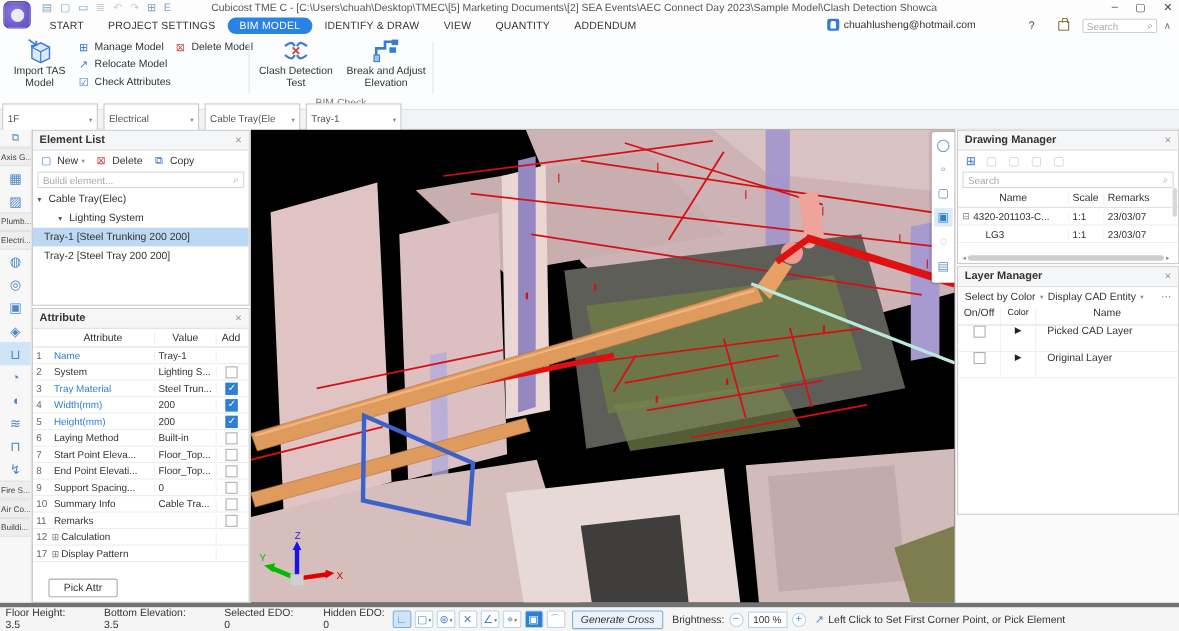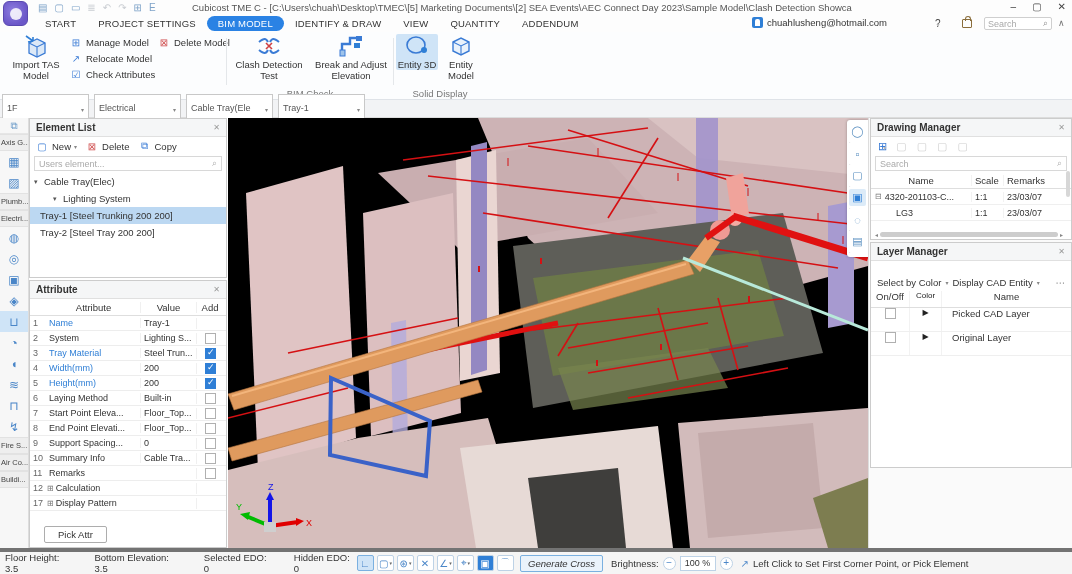--- a/index.html
+++ b/index.html
@@ -125,21 +125,21 @@
   .dth .d-name { justify-content:center; padding-left:0; }
   .d-scale { width:32px; border-left:1px solid #f2f2f2; padding-left:3px; }
   .d-rem { width:60px; border-left:1px solid #f2f2f2; padding-left:3px; }
   .dtr.child .d-name { padding-left:22px; }
   #dm-hscroll { position:absolute; bottom:2px; left:4px; right:8px; height:6px; display:flex; align-items:center; gap:2px; }
   #dm-hscroll .thumb { height:5px; background:#cdcdcd; border-radius:3px; flex:1; }
   #dm-hscroll .sa { font-size:6px; color:#888; }
   #dm-vscroll { position:absolute; right:1px; top:52px; width:4px; height:26px; background:#d7d7d7; border-radius:2px; }
 
   #layerbox { position:absolute; top:124px; left:1px; right:0; height:226px; border:1px solid #ccc; background:#fff; }
-  #lm-toolbar { height:18px; display:flex; align-items:center; gap:4px; padding:0 6px; font-size:9.5px; color:#333;margin-top:12px; }
+  #lm-toolbar { height:18px; display:flex; align-items:center; gap:4px; padding:0 6px; font-size:9.5px; color:#333; }
   #lm-toolbar .car { font-size:6px; color:#888; }
   #lm-toolbar .more { margin-left:auto; color:#888; }
   .lth, .ltr { display:flex; font-size:9.5px; border-bottom:1px solid #efefef; }
   .lth { height:17px; border-bottom:1px solid #dedede; }
   .l-onoff { width:38px; display:flex; justify-content:center; }
   .l-color { width:32px; display:flex; justify-content:center; border-left:1px solid #f2f2f2; color:#222; font-size:8px; }
   .l-name { flex:1; border-left:1px solid #f2f2f2; padding-left:10px; }
   .lth .l-name { padding-left:0; display:flex; justify-content:center; }
   .ltr { height:24px; }
 
@@ -277,37 +277,20 @@
         <rect x="2" y="16" width="5" height="6" fill="#9ec3ea" stroke="#3a7bd5" stroke-width="1"></rect>
         <rect x="18" y="2" width="6" height="5" fill="#3a7bd5"></rect>
         <rect x="16" y="9" width="6" height="5" fill="#2f7fd6"></rect>
       </svg>
       <span class="bl">Break and Adjust Elevation</span>
     </div>
     <div class="grouplabel">BIM Check</div>
   </div>
   <div class="rsep" style="left:393px;"></div>
 
-  <div id="g3">
-    <div class="bigbtn selbig" style="left:2px; width:42px;">
-      <svg viewBox="0 0 26 24">
-        <ellipse cx="12" cy="11" rx="9" ry="8" fill="none" stroke="#3a7bd5" stroke-width="1.6"></ellipse>
-        <circle cx="20" cy="16" r="3" fill="#2f7fd6"></circle>
-      </svg>
-      <span class="bl">Entity 3D</span>
-    </div>
-    <div class="bigbtn" style="left:46px; width:42px;">
-      <svg viewBox="0 0 26 24">
-        <path d="M5 8 L13 4 L21 8 L21 17 L13 21 L5 17 Z" fill="#eaf2fb" stroke="#3a7bd5" stroke-width="1.4"></path>
-        <path d="M5 8 L13 12 L21 8 M13 12 L13 21" fill="none" stroke="#3a7bd5" stroke-width="1.1"></path>
-      </svg>
-      <span class="bl">Entity Model</span>
-    </div>
-    <div class="grouplabel">Solid Display</div>
-  </div>
 </div>
 
 <div id="contextbar">
   <div class="ctx">
     <span>1F</span>
       <span class="car">▾</span>
   </div>
   <div class="ctx">
     <span>Electrical</span>
       <span class="car">▾</span>
@@ -381,21 +364,21 @@
         <span class="smallbtn">
           <span class="sic red">⊠</span>
           <span>Delete</span>
         </span>
         <span class="smallbtn">
           <span class="sic">⧉</span>
           <span>Copy</span>
         </span>
       </div>
       <div class="searchrow">
-        <span>Users element...</span>
+        <span>Buildi element...</span>
         <span>⌕</span>
       </div>
       <div>
 
           <div class="tree-item lvl0">
             <span class="arr">▾</span>
             <span>Cable Tray(Elec)</span>
           </div>
 
           <div class="tree-item lvl1">

